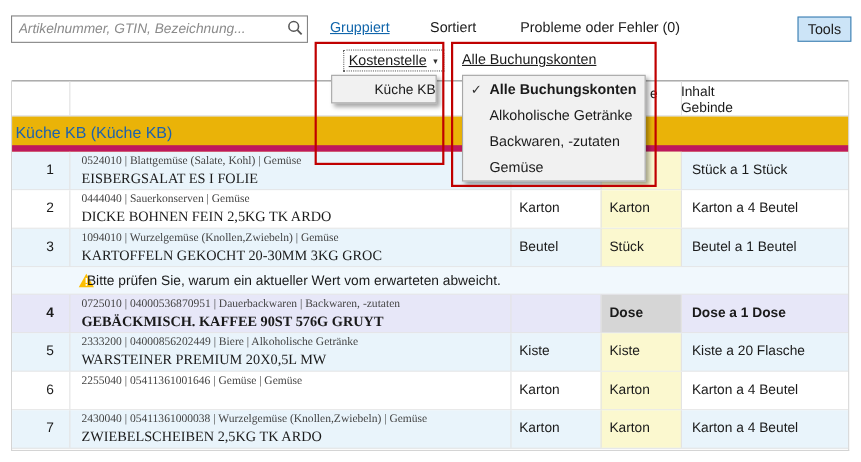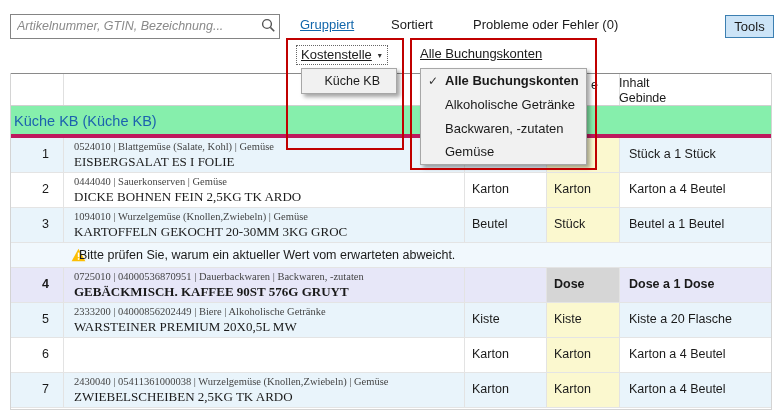--- a/index.html
+++ b/index.html
@@ -19,38 +19,38 @@
   .tab.active{color:#1166ab;text-decoration:underline;}
   #tab-gruppiert{left:300px;}
   #tab-sortiert{left:391px;}
   #tab-probleme{left:473px;}
 
   .tools-btn{position:absolute;left:725px;top:15px;width:49px;height:23px;
              background:#cce4f7;border:1px solid #3c7fb1;font-size:13px;
              display:flex;align-items:center;justify-content:center;}
 
   
-  .kst-trigger{position:absolute;left:296px;top:45px;padding:1px 5px 2px 4px;
+  .kst-trigger{position:absolute;left:312px;top:45px;padding:1px 5px 2px 4px;
                border:1px dotted #666;font-size:13px;display:flex;align-items:center;text-align:right;}
   .kst-trigger .lbl{text-decoration:underline;}
   .kst-trigger .arr{font-size:8px;color:#333;margin-left:6px;transform:translateY(1px);}
   .bk-trigger{position:absolute;left:420px;top:46px;font-size:13px;text-decoration:underline;}
 
   
   .grid{position:absolute;left:10px;top:73px;width:762px;height:337px;
         border-left:1px solid #d4d4d4;border-right:1px solid #d4d4d4;
         border-bottom:1px solid #d4d4d4;background:#fff;z-index:1;}
   .theader{position:absolute;left:0;top:0;width:100%;height:33px;background:#fff;
            border-top:1px solid #8a8a8a;border-bottom:1px solid #d0d0d0;}
   .hdiv{position:absolute;top:0;bottom:0;width:1px;background:#e0e0e0;}
   .hd-inhalt{position:absolute;left:608px;top:2px;font-size:12.5px;line-height:15px;color:#1a1a1a;}
   .hd-partial{position:absolute;left:580px;top:4px;font-size:12.5px;color:#1a1a1a;}
 
-  .group-row{position:absolute;left:0;top:33px;width:100%;height:32px;background:#86efac;
-             border-bottom:4px solid #be185d;}
+  .group-row{position:absolute;left:0;top:33px;width:100%;height:32px;background:#eab308;
+             border-bottom:6px solid #be185d;}
   .group-row .gt{position:absolute;left:3px;top:0;line-height:31px;font-size:14.5px;color:#1c62ae;}
 
   .row{position:absolute;left:0;width:100%;height:35px;border-bottom:1px solid #e4e4e4;background:#fff;}
   .row.stripe{background:#e9f4fb;}
   .row.selected{background:#e7e7f8;font-weight:bold;}
   .cell{position:absolute;top:0;bottom:0;font-size:12.5px;white-space:nowrap;overflow:hidden;}
   .c1{left:0;width:52px;text-align:right;padding-right:14px;line-height:33px;}
   .c2{left:52px;width:401px;border-left:1px solid #e3e3e3;padding-left:10px;font-family:Liberation Serif, serif;}
   .c2 .meta{position:absolute;top:3px;left:10px;font-size:10.5px;color:#444;font-weight:normal;}
   .c2 .main{position:absolute;top:16px;left:10px;font-size:13px;color:#1a1a1a;}
@@ -65,21 +65,21 @@
   .warn-row svg{position:absolute;left:60px;top:5px;}
 
   
   #r1{top:65px;} #r2{top:100px;} #r3{top:135px;} #r4{top:195px;}
   #r5{top:230px;} #r6{top:265px;} #r7{top:300px;}
 
   
   .menu{position:absolute;background:#f1f1f1;border:1px solid #a7a7a7;
         box-shadow:3px 3px 4px rgba(0,0,0,.35);z-index:5;}
   #menu-kst{left:301px;top:68px;width:96px;height:26px;display:flex;align-items:center;
-            justify-content:flex-end;padding-right:16px;font-size:12.5px;}
+            justify-content:flex-end;font-size:12.5px;}
   #menu-bk{left:420px;top:68px;width:167px;padding:0;}
   #menu-bk .mi{height:23.7px;display:flex;align-items:center;font-size:13px;}
   #menu-bk .chk{width:24px;text-align:center;font-size:12px;color:#333;}
   #menu-bk .mi.sel .mtext{font-weight:bold;}
 
   
   .annot{position:absolute;border:2px solid #c00000;z-index:10;pointer-events:none;}
   #annot1{left:286px;top:38px;width:118px;height:112px;}
   #annot2{left:410px;top:38px;width:187px;height:132px;}
 </style>
@@ -187,20 +187,21 @@
         <span class="main">WARSTEINER PREMIUM 20X0,5L MW</span>
       </div>
       <div class="cell c3">Kiste</div>
       <div class="cell c4">Kiste</div>
       <div class="cell c5">Kiste a 20 Flasche</div>
     </div>
 
     <div id="r6" class="row">
       <div class="cell c1">6</div>
       <div class="cell c2">
+        <span class="meta">2255040 | 05411361001646 | Gemüse | Gemüse</span>
       </div>
       <div class="cell c3">Karton</div>
       <div class="cell c4">Karton</div>
       <div class="cell c5">Karton a 4 Beutel</div>
     </div>
 
     <div id="r7" class="row stripe">
       <div class="cell c1">7</div>
       <div class="cell c2">
         <span class="meta">2430040 | 05411361000038 | Wurzelgemüse (Knollen,Zwiebeln) | Gemüse</span>

